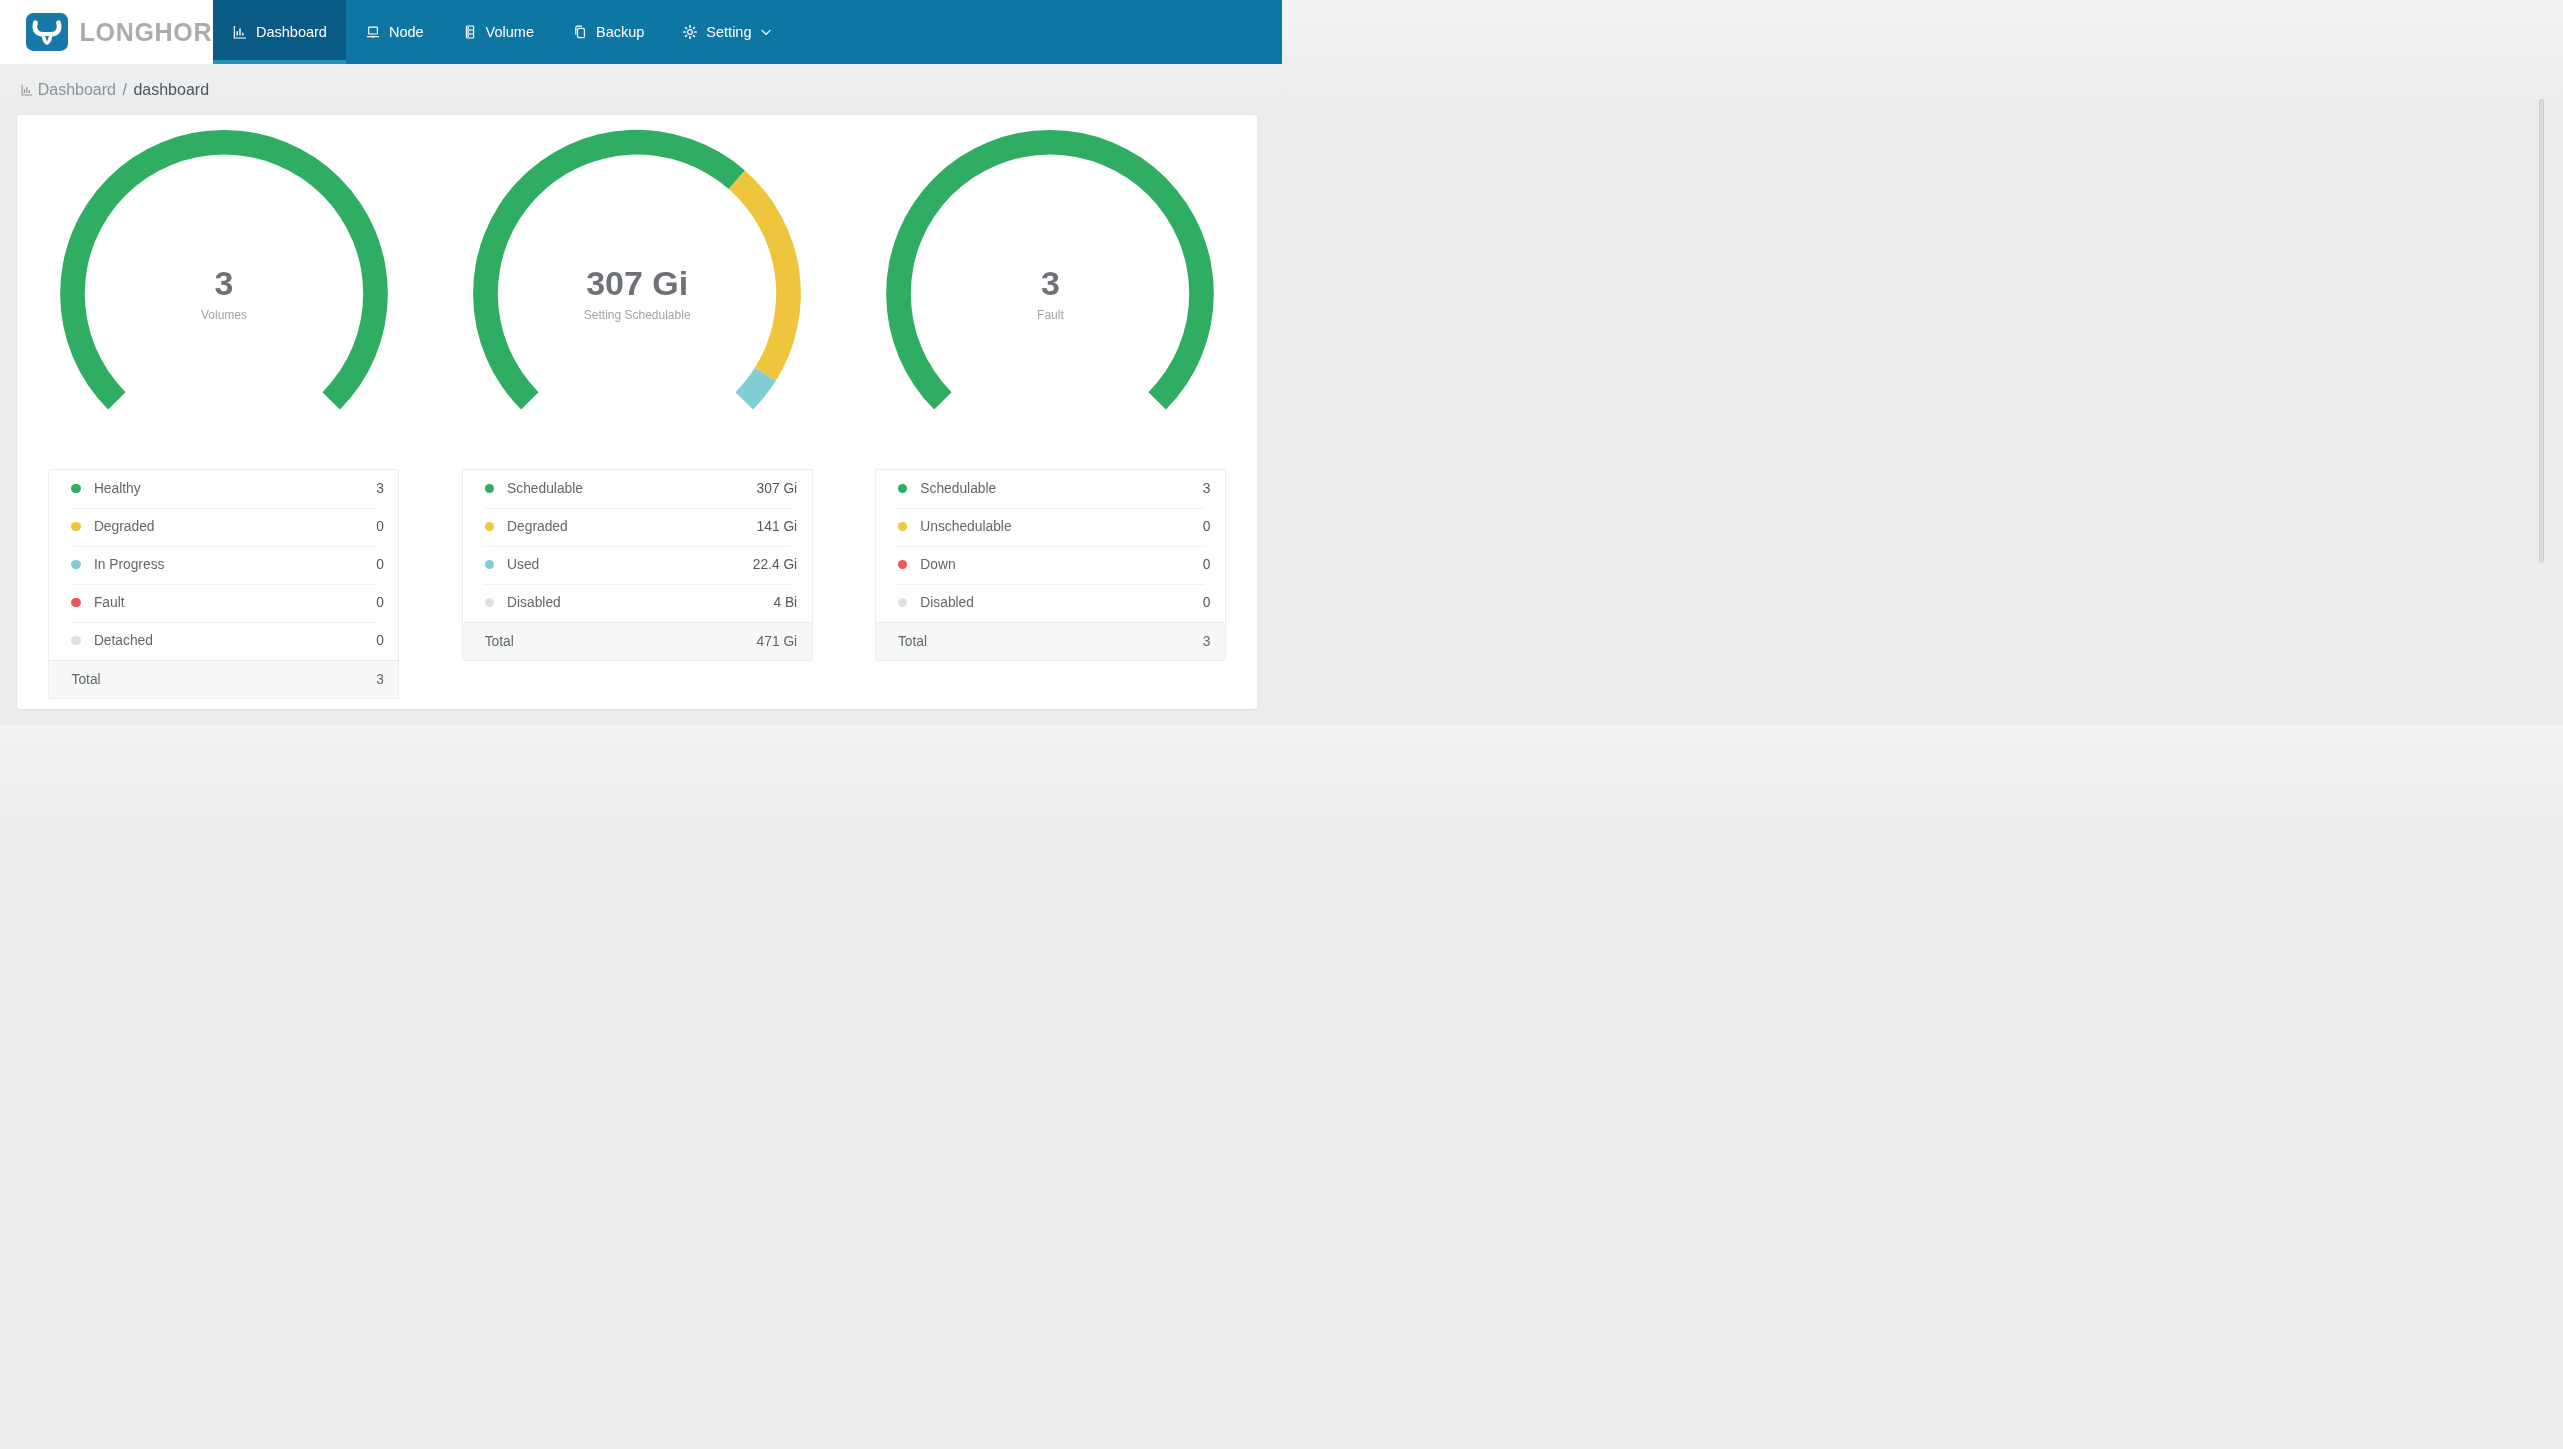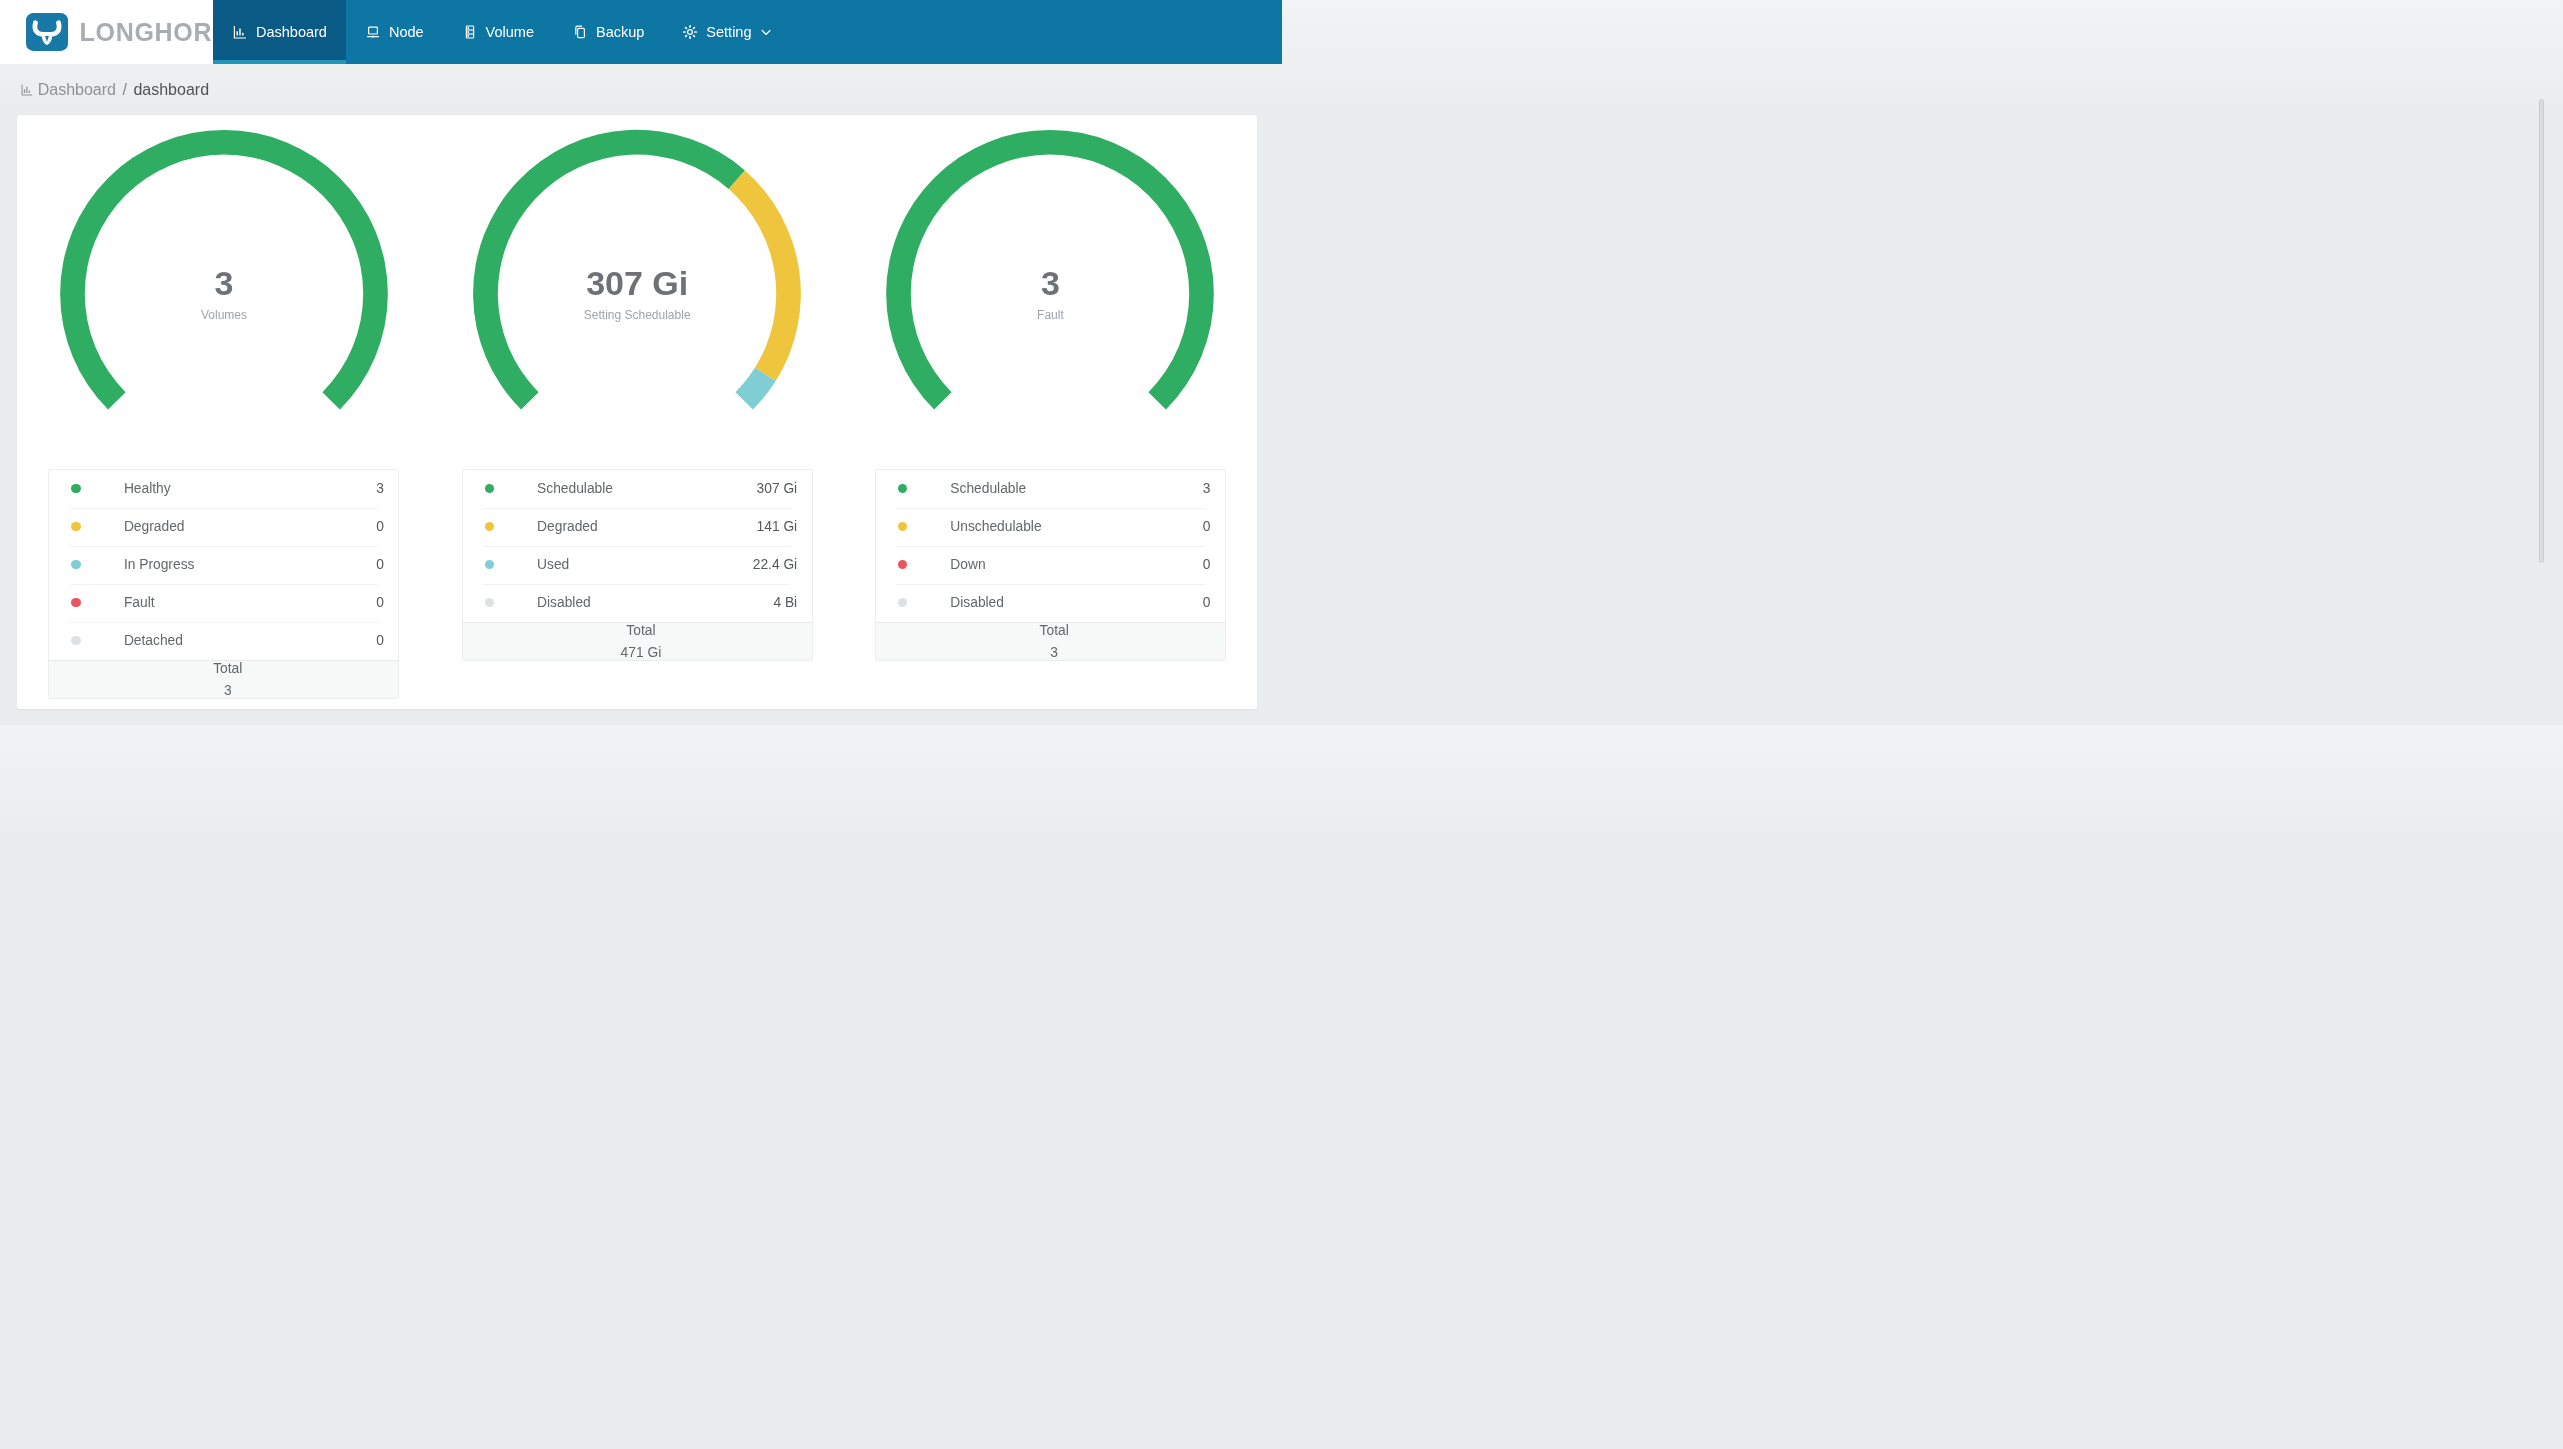--- a/index.html
+++ b/index.html
@@ -59,33 +59,33 @@
   .gauge-num { font-size: 34px; font-weight: 700; color: #6E7276; line-height: 1; }
   .gauge-cap { margin-top: 8.7px; font-size: 12px; color: #9DA4A9; }
 
   
   .legend {
     width: 351px; margin-top: 52px; border: 0.7px solid #ECEDEE; border-radius: 2.2px;
     background: #FFFFFF; font-size: 13.8px;
   }
   .lrow {
     height: 38px; display: flex; align-items: center;
-    padding: 0 14.5px 0 22px; position: relative; gap: 30px;
+    padding: 0 14.5px 0 22px; position: relative;
   }
   .lrow + .lrow::before {
     content: ""; position: absolute; top: 0; left: 20.3px; right: 20.3px; height: 0.7px;
     background: #F0F1F2;
   }
   .dot { width: 9.4px; height: 9.4px; border-radius: 50%; margin-right: 13px; flex-shrink: 0; }
   .lbl { flex: 1; color: #63676A; }
   .val { color: #55585B; }
   .total-row {
     height: 38px; display: flex; align-items: center; justify-content: space-between;
     padding: 0 14.5px 0 22px; background: #F7F8F8; border-top: 0.7px solid #EAEBEC;
-    color: #63676A; border-radius: 0 0 2.2px 2.2px; flex-direction: column;
+    color: #63676A; border-radius: 0 0 2.2px 2.2px;
   }
 
   
   .scroll-thumb {
     position: fixed; right: 19px; top: 99px; width: 5.1px; height: 464px;
     background: #DBDBDD; border: 0.7px solid #CDCDCF; border-radius: 2.9px;
   }
 </style>
 </head>
 <body>

